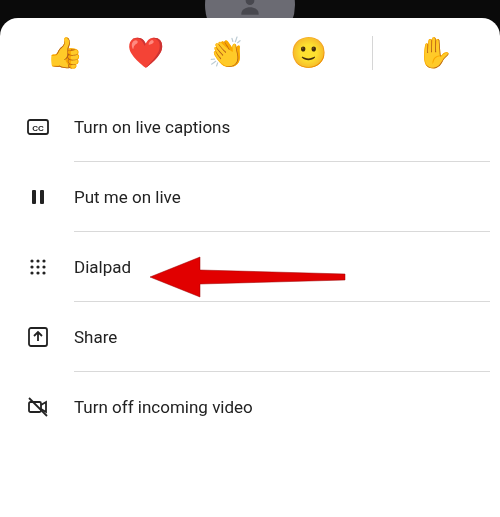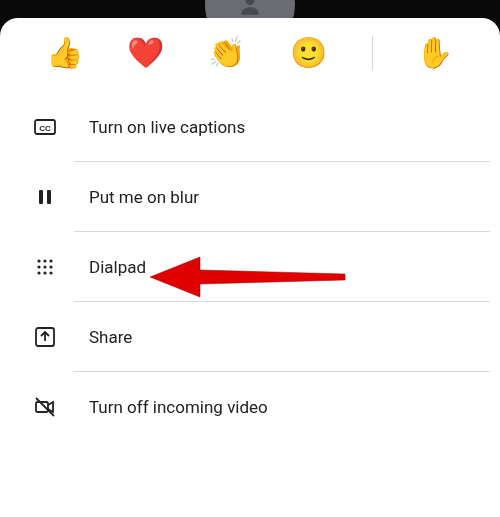--- a/index.html
+++ b/index.html
@@ -55,38 +55,38 @@
     height: 34px;
     background: #d6d6d6;
   }
   .menu {
     display:flex;
     flex-direction:column;
   }
   .menu-item {
     display: flex;
     align-items: center;
-    padding: 0 23px;
+    padding: 0 16px;
     height: 70px;
     cursor: pointer;
     position: relative;
     text-align: center;
   }
   .menu-icon {
     width: 44px;
     display:flex;
     justify-content:center;
     align-items:center;
   }
   .menu-icon svg { width:24px;height:24px;stroke:#222;stroke-width:1.8;fill:none;}
   .menu-icon .solid { fill:#222;stroke:none;}
   .menu-label {
     font-size: 17px;
     color: #222;
-    margin-left: 22px;
+    margin-left: 14px;
   }
   .menu-sep {
     position:absolute;
     left:74px;
     right:10px;
     bottom:0;
     height:1px;
     background:#d9d9d9;
   }
   
@@ -134,21 +134,21 @@
       <div class="menu-sep"></div>
     </div>
 
     <div class="menu-item">
       <span class="menu-icon">
         <svg viewBox="0 0 24 24">
             <rect class="solid" x="6" y="5" width="4" height="14" rx="1"></rect>
             <rect class="solid" x="14" y="5" width="4" height="14" rx="1"></rect>
           </svg>
       </span>
-      <span class="menu-label">Put me on blur</span>
+      <span class="menu-label">Put me on live</span>
       <div class="menu-sep"></div>
     </div>
 
     <div class="menu-item">
       <span class="menu-icon">
         <svg viewBox="0 0 24 24">
           <circle class="solid" cx="6" cy="6" r="1.6"></circle>
             <circle class="solid" cx="12" cy="6" r="1.6"></circle>
             <circle class="solid" cx="18" cy="6" r="1.6"></circle>
           <circle class="solid" cx="6" cy="12" r="1.6"></circle>

